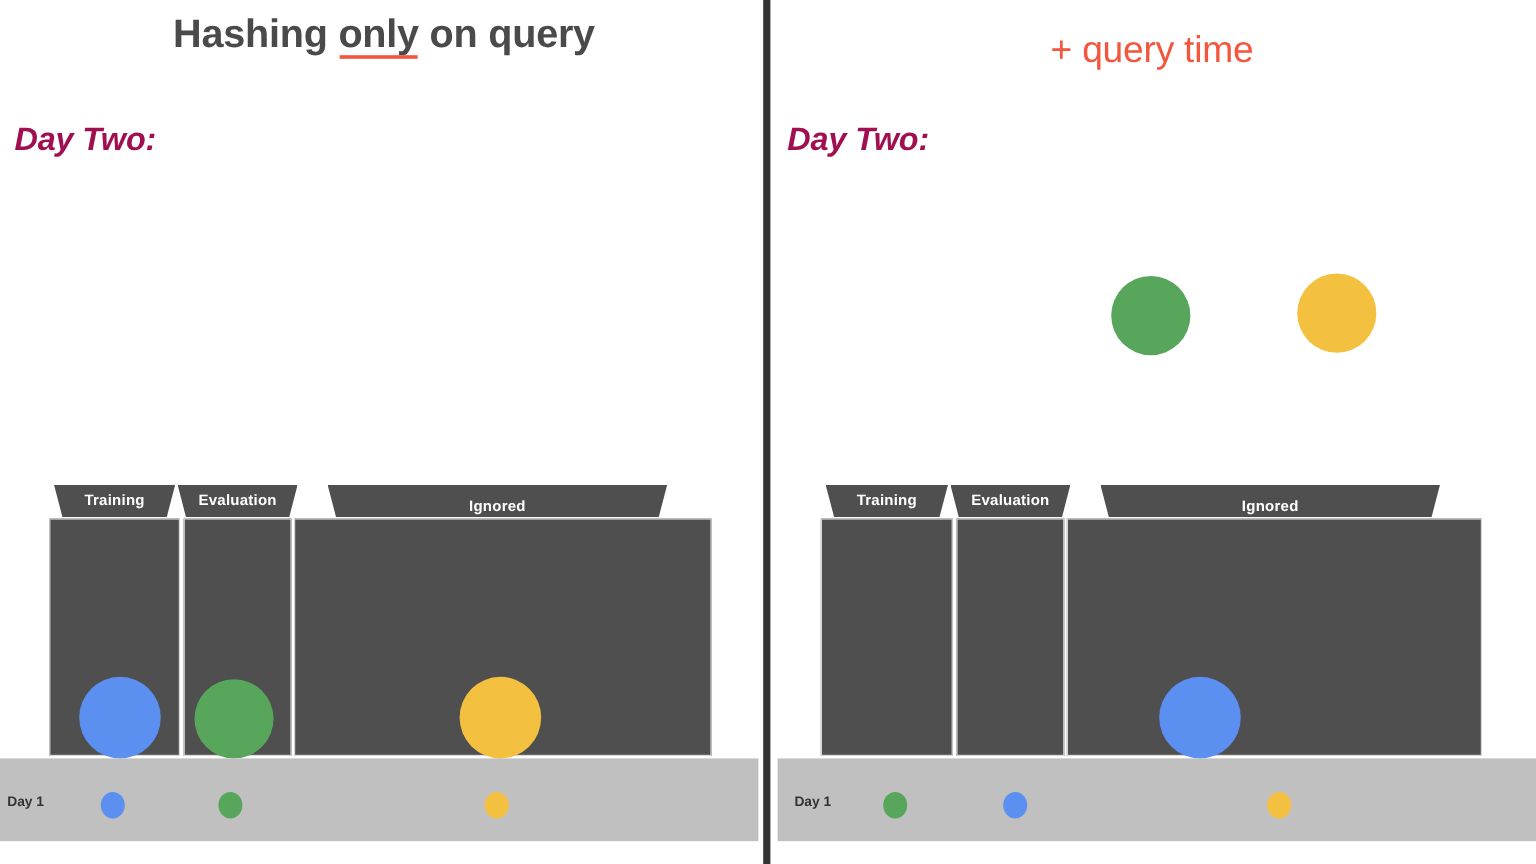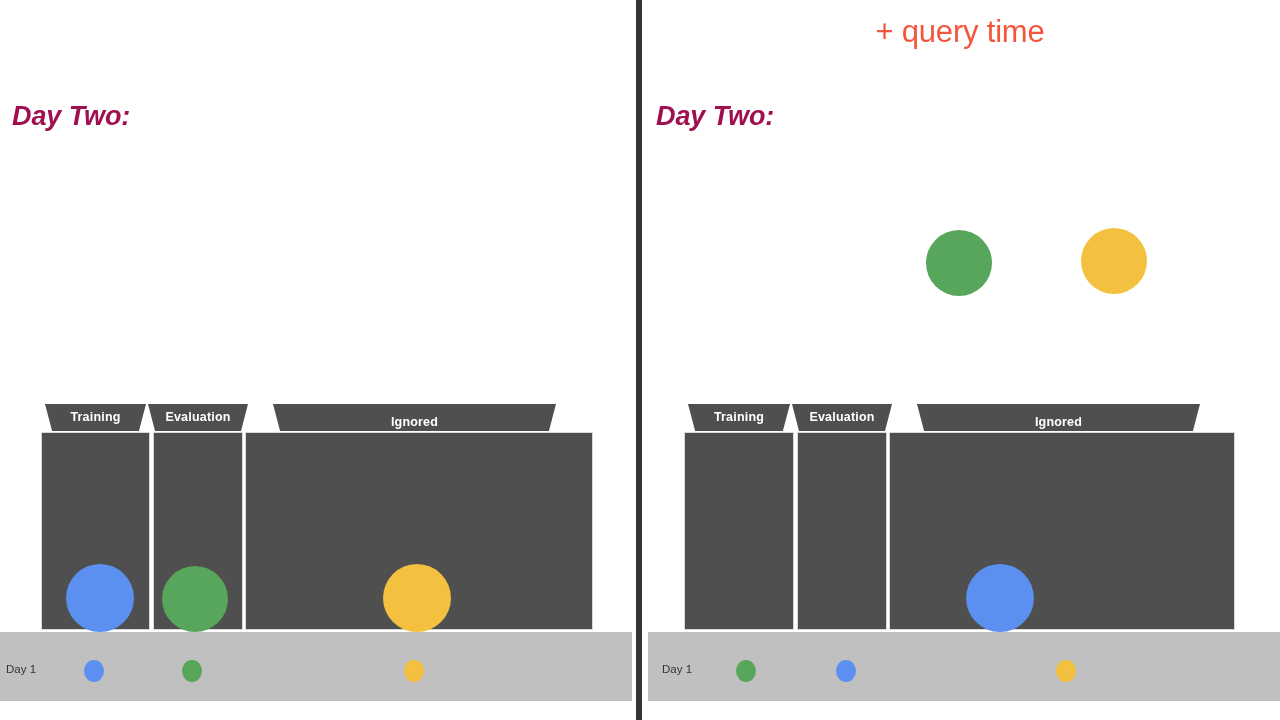--- a/index.html
+++ b/index.html
@@ -70,21 +70,21 @@
     height: 3px;
     background: #f4553d;
   }
 
   .subtitle {
     display: block;
     color: #f4553d;
     font-weight: normal;
     font-size: 31px;
     line-height: 1.15;
-    margin-top: 3px;
+    margin-top: 13px;
   }
 
   .daylabel {
     position: absolute;
     top: 101px;
     color: #a01050;
     font-weight: bold;
     font-size: 27px;
     letter-spacing: -0.1px;
     white-space: nowrap;
@@ -137,41 +137,44 @@
     background: #c0c0c0;
   }
   .panel.left  .timeline { left: 0;  width: 632px; }
   .panel.right .timeline { left: 8px; width: 632px; }
 
   .timeline-label {
     position: absolute;
     top: 31px;
     color: #333333;
     font-size: 11.5px;
-    font-weight: normal;
+    font-weight: bold;
     white-space: nowrap;
   }
   .panel.left  .timeline-label { left: 6px; }
   .panel.right .timeline-label { left: 14px; }
 
   .tl-dot {
     position: absolute;
     top: 28px;
     width: 20px;
     height: 22px;
     border-radius: 50%;
   }
 </style>
 </head>
 <body>
 
 <div id="slide">
 
   <div class="panel left">
 
+    <div class="title left-title">
+      <span>Hashing </span><span class="underlined">only</span><span> on query</span>
+    </div>
 
     <div class="daylabel">Day Two:</div>
 
     <div class="bin-cap" style="left:45px; top:404px; width:101px; height:27px;">
       <span>Training</span>
     </div>
     <div class="bin-cap" style="left:148px; top:404px; width:100px; height:27px;">
       <span>Evaluation</span>
     </div>
     <div class="bin-cap wide" style="left:273px; top:404px; width:283px; height:27px;">

